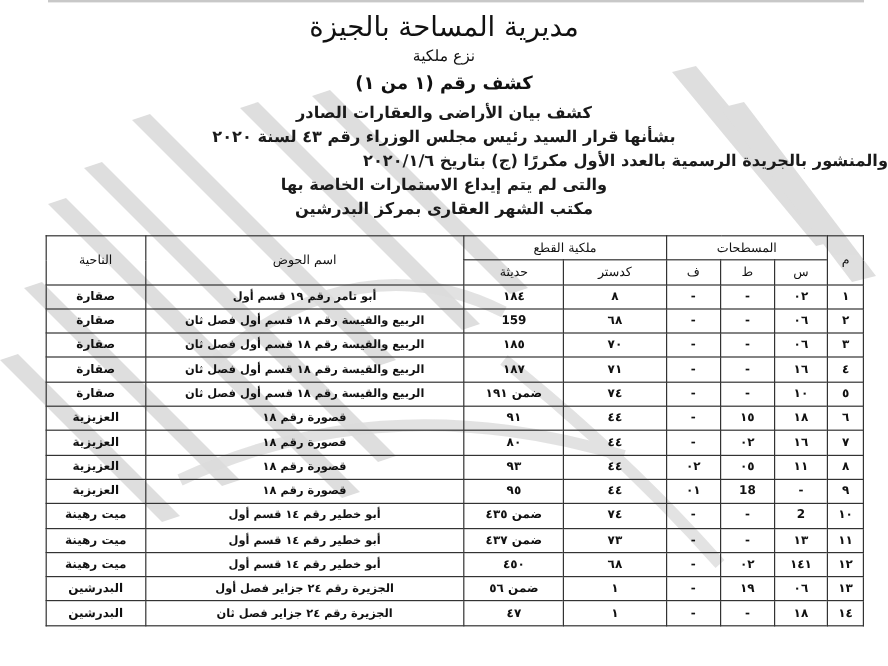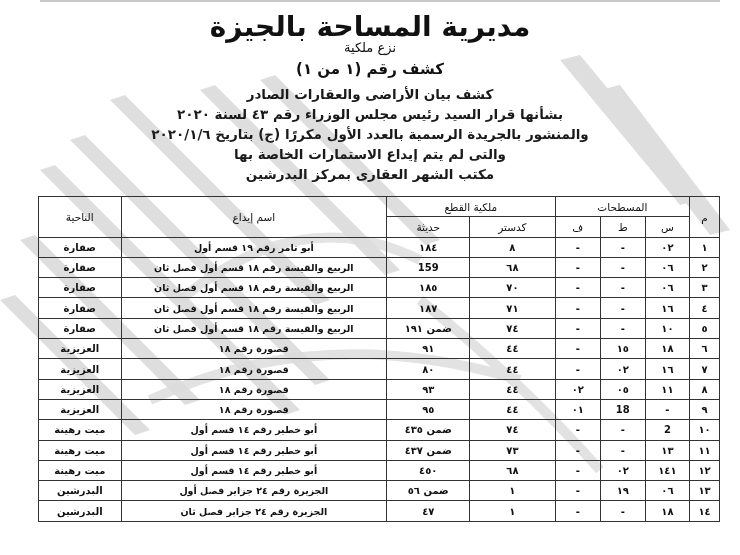--- a/index.html
+++ b/index.html
@@ -8,25 +8,25 @@
     background: #ffffff;
     font-family: "DejaVu Sans", sans-serif;
     color: #111;
   }
   .topline {
     position: absolute; left: 40px; top: 0; width: 680px; height: 2px;
     background: #c8c8c8;
   }
   .watermark { position: absolute; left: 0; top: 0; width: 740px; height: 555px; pointer-events: none; z-index: 0; }
   .header { position: absolute; left: 0; top: 0; width: 740px; direction: rtl; text-align: center; z-index: 2; }
-  .h-title { position: absolute; top: 10px; left: 0; right: 0; font-size: 28px; font-weight: bold; }
+  .h-title { position: absolute; top: 10px; left: 0; right: 0; font-size: 23px; font-weight: normal; }
   .h-sub { position: absolute; top: 40px; left: 0; right: 0; font-size: 13px; }
   .h-kashf { position: absolute; top: 60px; left: 0; right: 0; font-size: 15px; font-weight: bold; }
   .h-line { position: absolute; left: 0; right: 0; font-size: 13.5px; font-weight: bold; color: #1a1a1a; }
-  .l1 { top: 86px; } .l2 { top: 106px; } .l3 { top: 126px; } .l4 { top: 146px; } .l5 { top: 166px; }
+  .l1 { top: 86px; } .l2 { top: 106px; } .l3 { top: 126px; text-align: right; } .l4 { top: 146px; } .l5 { top: 166px; }
 
   table.grid {
     position: absolute; left: 38px; top: 196px; width: 682px;
     border-collapse: collapse; direction: rtl; z-index: 2;
     font-size: 10px; font-weight: bold;
   }
   table.grid td, table.grid th {
     border: 1.5px solid #333; text-align: center; padding: 0;
     height: 19.3px; background: transparent;
   }
@@ -75,21 +75,21 @@
   <div class="h-line l4">والتى لم يتم إيداع الاستمارات الخاصة بها</div>
   <div class="h-line l5">مكتب الشهر العقارى بمركز البدرشين</div>
 </div>
 
 <table class="grid">
   <thead>
     <tr>
       <th class="c-m" rowspan="2">م</th>
       <th colspan="3">المسطحات</th>
       <th colspan="2">ملكية القطع</th>
-      <th class="c-name" rowspan="2">اسم إيداع</th>
+      <th class="c-name" rowspan="2">اسم الحوض</th>
       <th class="c-nah" rowspan="2">الناحية</th>
     </tr>
     <tr>
       <th class="c-s">س</th>
       <th class="c-t">ط</th>
       <th class="c-f">ف</th>
       <th class="c-kd">كدستر</th>
       <th class="c-hd">حديثة</th>
     </tr>
   </thead>

